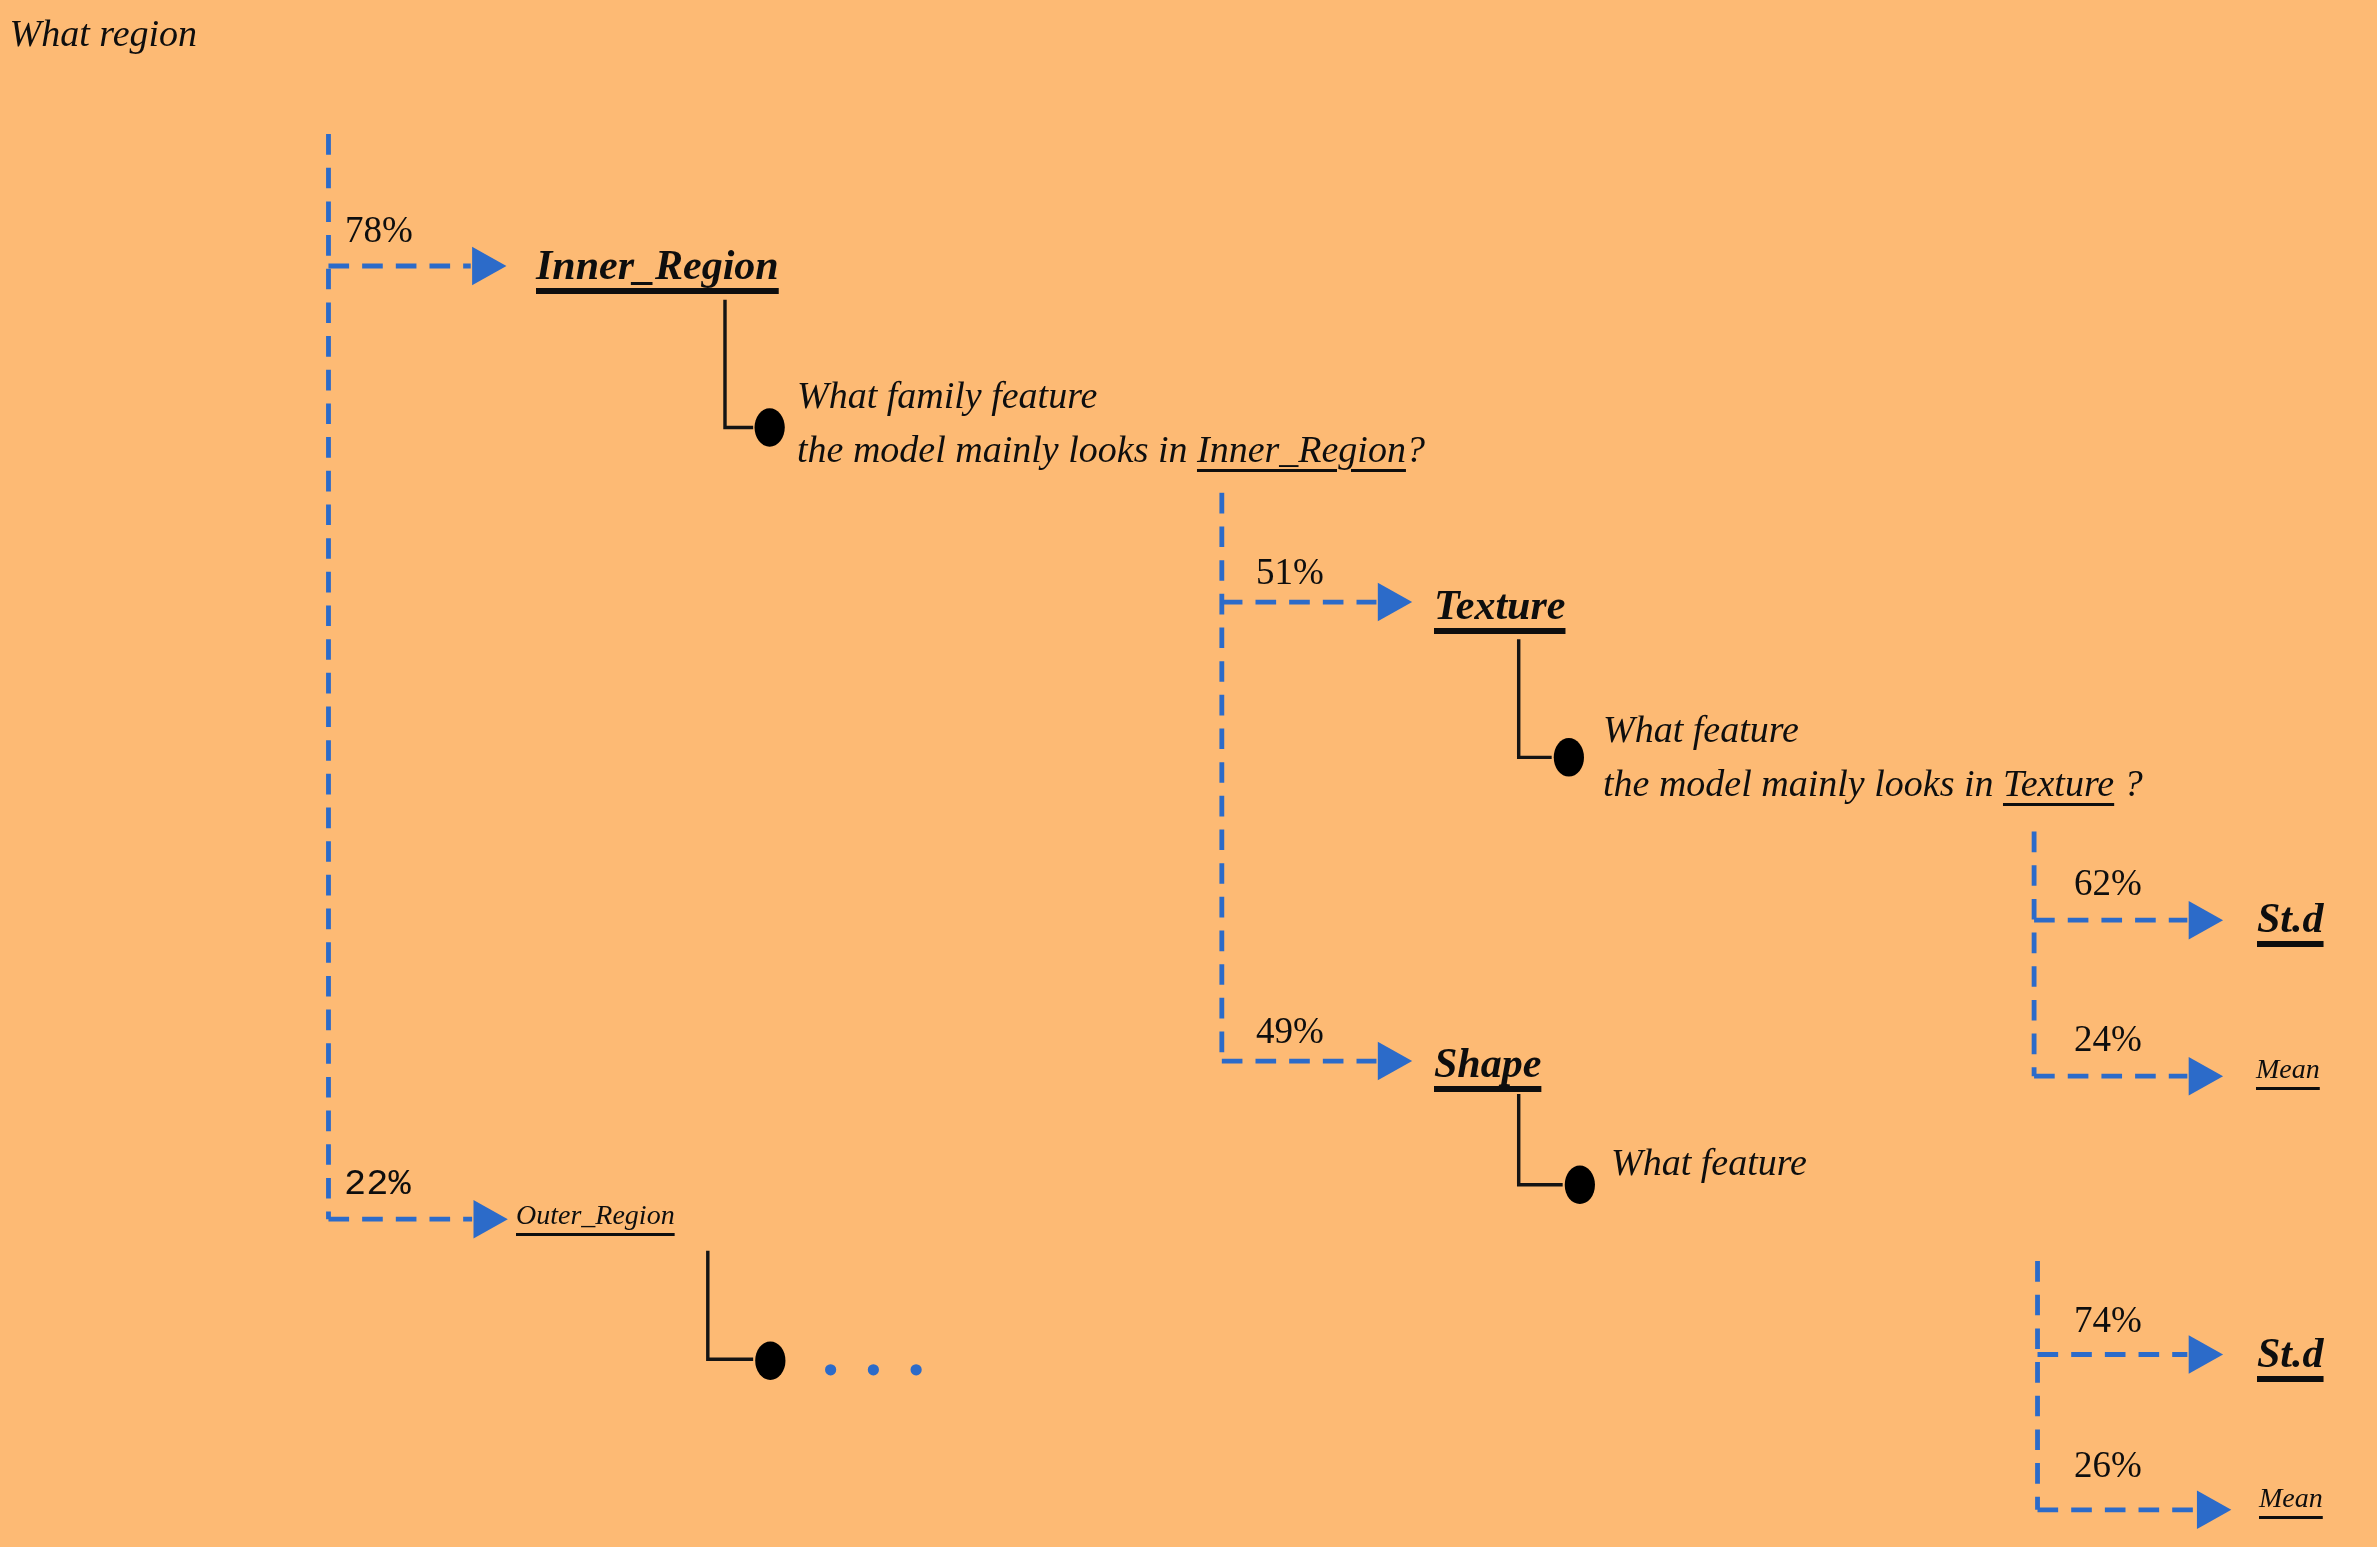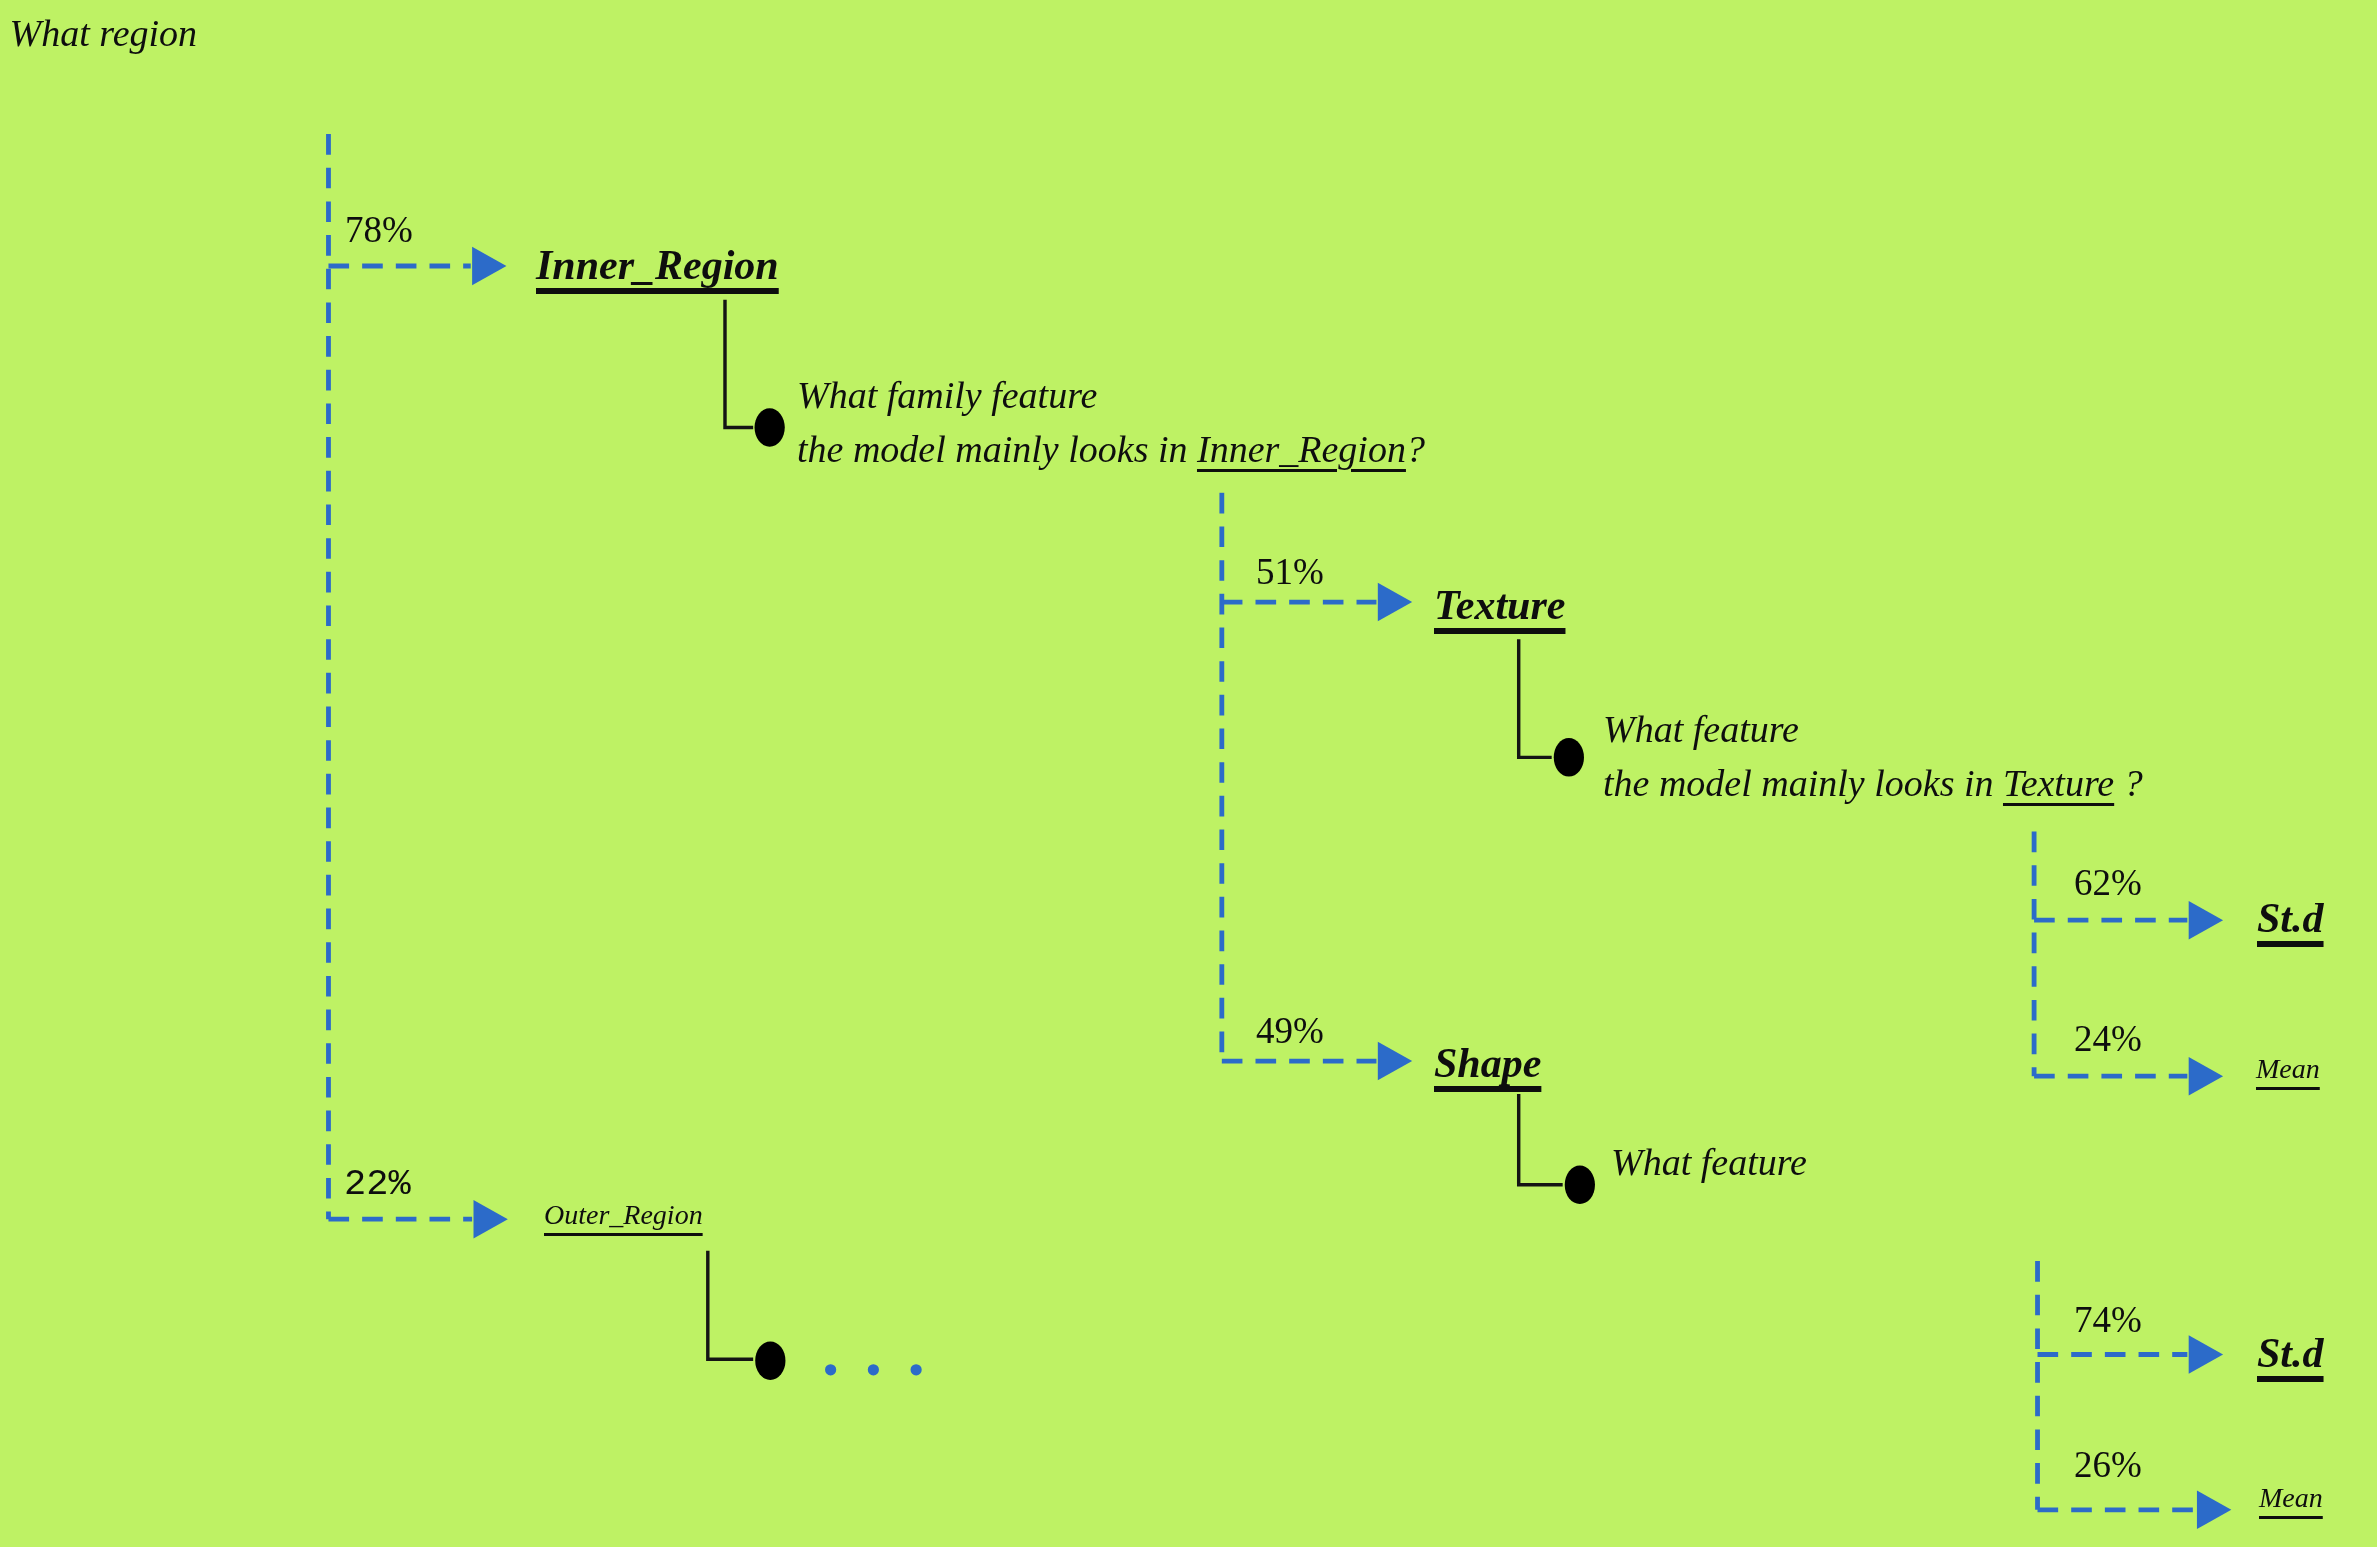--- a/index.html
+++ b/index.html
@@ -5,21 +5,21 @@
   :root {
     --color-accent: #2C6BC9;
     --color-ink: #0e0e0e;
   }
   * { box-sizing: border-box; }
   html, body { margin: 0; padding: 0; background: #ffffff; }
   #canvas {
     position: relative;
     width: 2377px;
     height: 1547px;
-    background: #bef264;
+    background: #fdba74;
     font-family: "Liberation Serif", "DejaVu Serif", serif;
     color: var(--color-ink);
     overflow: hidden;
   }
   #wires { position: absolute; left: 0; top: 0; }
   .dash   { stroke: var(--color-accent); stroke-width: 7; fill: none; stroke-dasharray: 30 19; }
   .arrowhead { fill: var(--color-accent); stroke: none; }
   .solid  { stroke: #141414; stroke-width: 5; fill: none; }
   .bullet { fill: #000000; stroke: none; }
 
@@ -145,17 +145,17 @@
   <div class="txt question" style="left:1611px; top:1135px;">
     <div>What feature</div>
   </div>
 
   <div class="txt pct" style="left:2074px; top:1298px;">74%</div>
   <div class="txt node-strong" style="left:2257px; top:1329px;">St.d</div>
   <div class="txt pct" style="left:2074px; top:1443px;">26%</div>
   <div class="txt node-light" style="left:2259px; top:1482px;">Mean</div>
 
   <div class="txt pct" style="left:344px; top:1163px;font-family:Liberation Mono, monospace;">22%</div>
-  <div class="txt node-light" style="left:544px; top:1199px;">Outer_Region</div>
+  <div class="txt node-light" style="left:516px; top:1199px;">Outer_Region</div>
   <div class="txt ellipsis" style="left:822px; top:1318px;">. . .</div>
 
 </div>
 
 
 </body></html>

